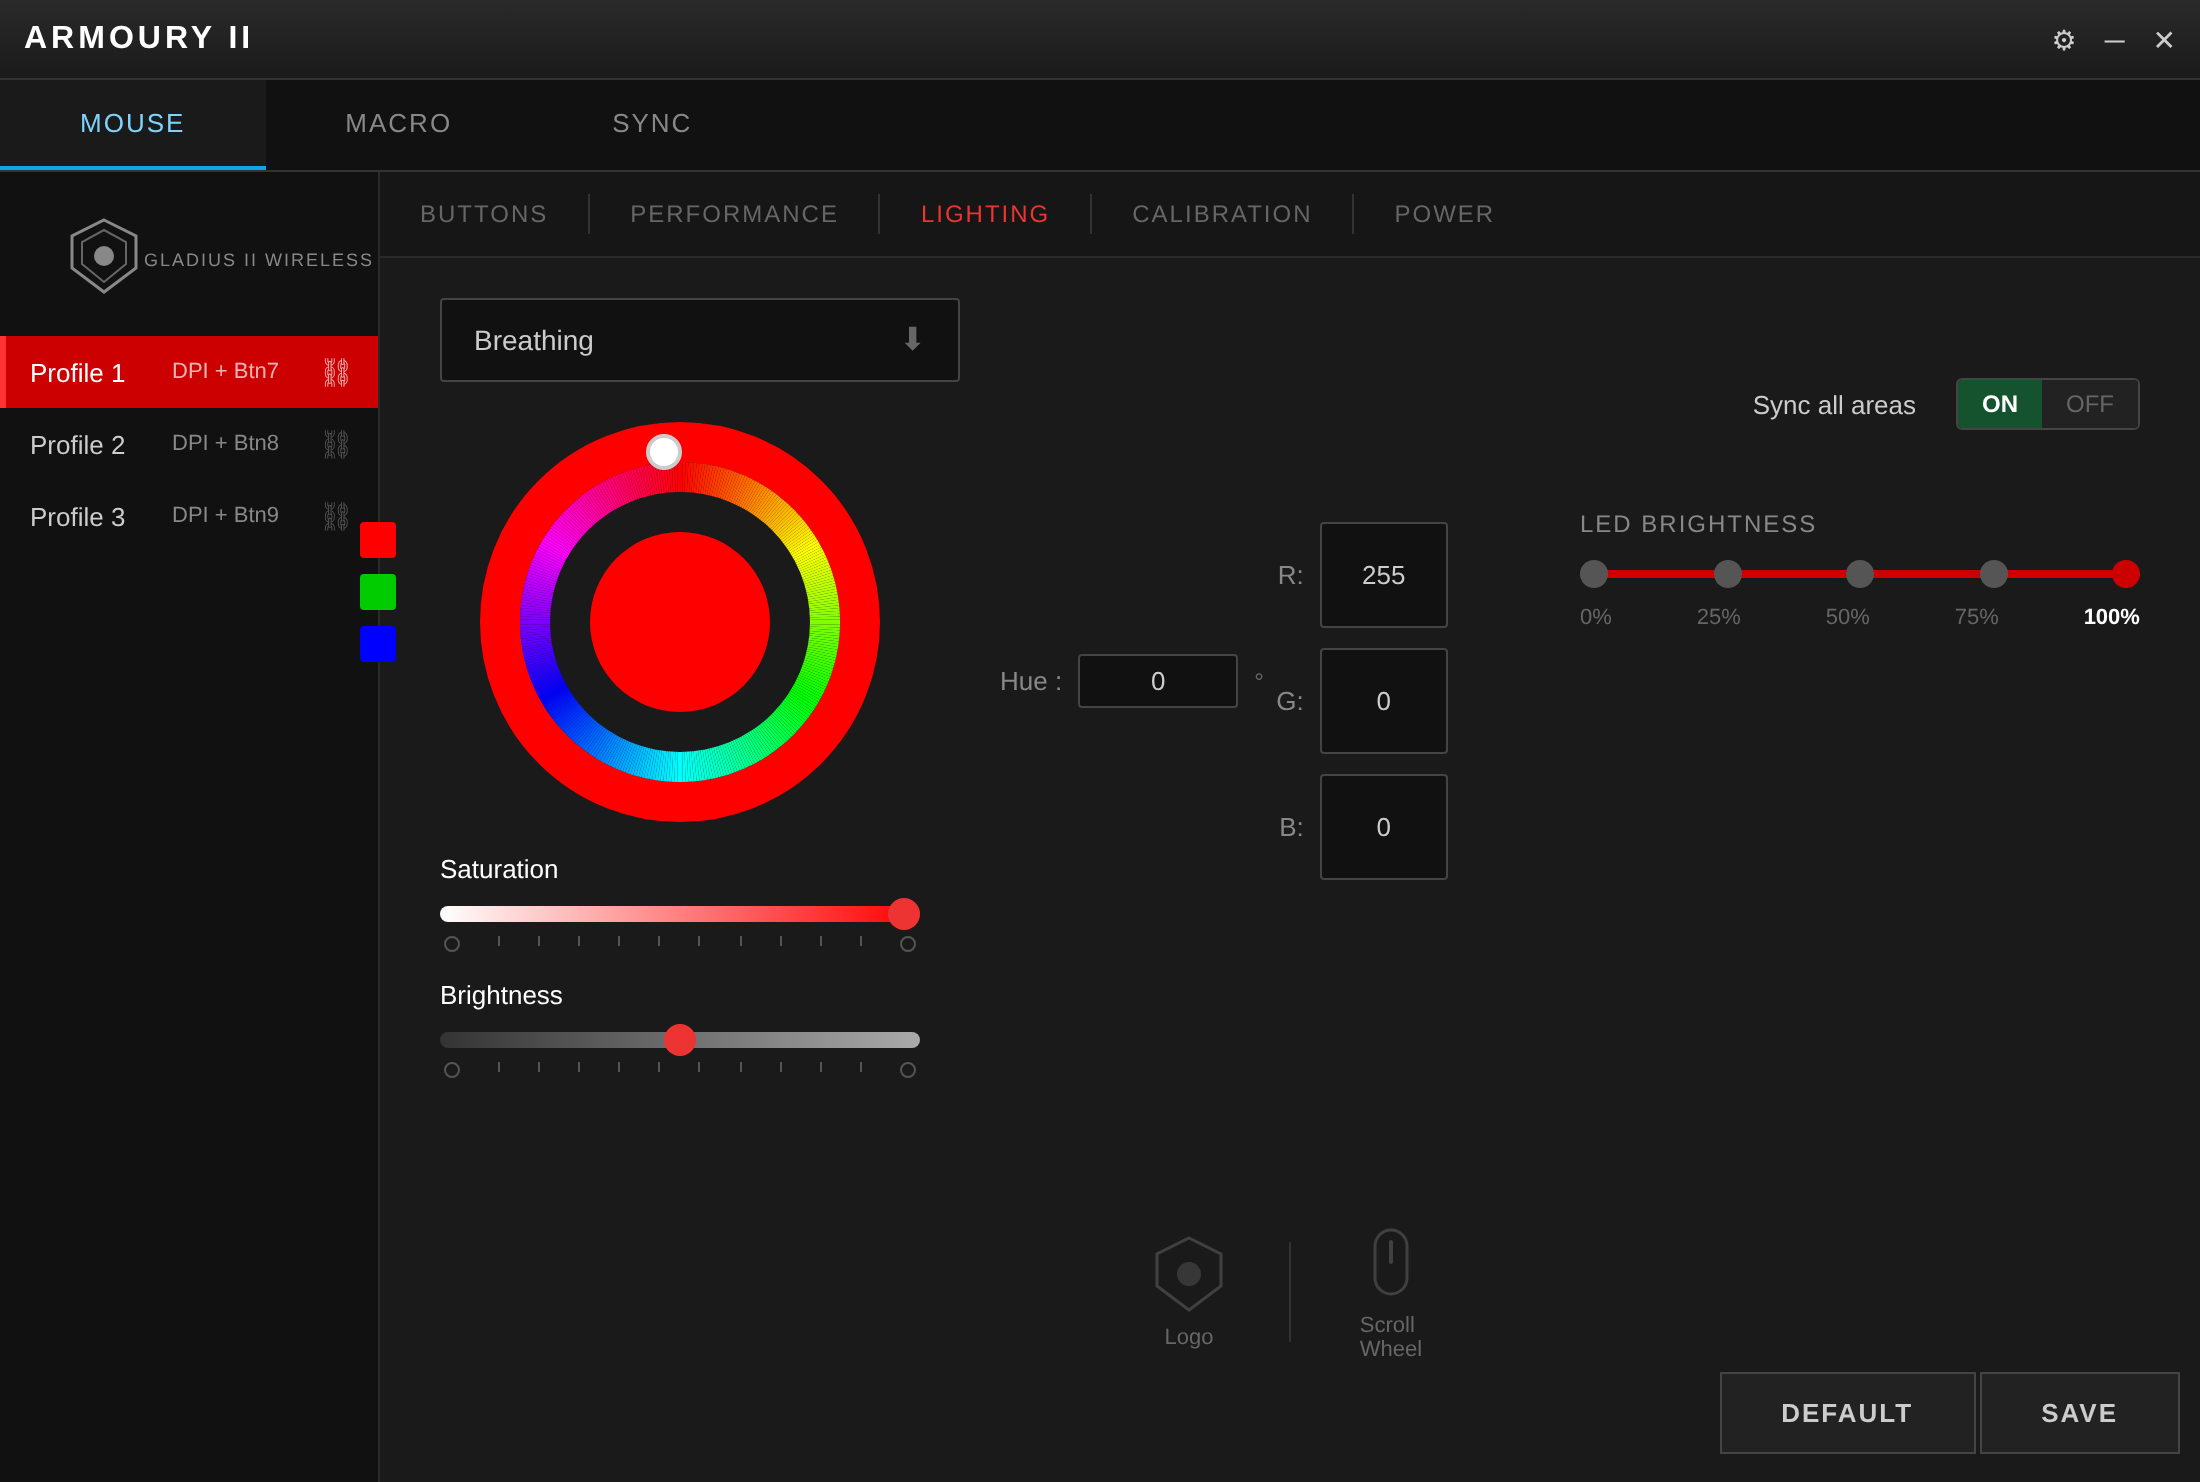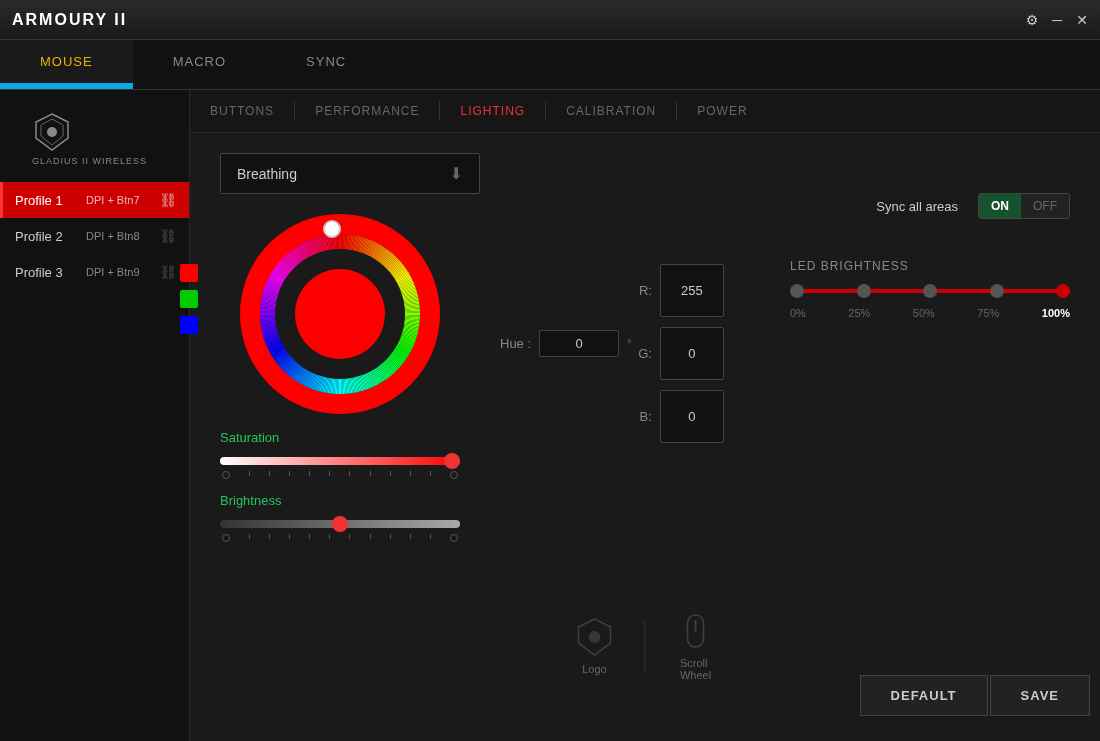--- a/index.html
+++ b/index.html
@@ -63,43 +63,43 @@
     .top-tab {
       padding: 14px 40px;
       font-size: 13px;
       letter-spacing: 1px;
       color: #888;
       cursor: pointer;
       border-bottom: 2px solid transparent;
       text-align: center;
     }
     .top-tab.active {
-      color: #eab308;
-      border-bottom: 6px solid #0ea5e9;
+      color: #7dd3fc;
+      border-bottom: 2px solid #0ea5e9;
       background: #1a1a1a;
     }
 
     
     .content-area {
       display: flex;
       flex: 1;
     }
 
     
     .sidebar {
       width: 190px;
       background: #111;
       border-right: 1px solid #2a2a2a;
       padding-top: 10px;
       flex-shrink: 0;
     }
     .sidebar-logo {
       display: flex;
-      flex-direction: column;
-      align-items: flex-start;
+      flex-direction: row;
+      align-items: center;
       padding: 12px 0 16px;
       margin-left: 32px;
     }
     .sidebar-logo-icon {
       width: 40px;
       height: 40px;
       margin-bottom: 4px;
     }
     .sidebar-logo-text {
       font-size: 9px;
@@ -254,21 +254,21 @@
       pointer-events: none;
     }
 
     
     .sliders-area {
       margin-top: 16px;
       width: 240px;
     }
     .slider-label {
       font-size: 13px;
-      color: #22c55e;
+      color: #ffffff;
       margin-bottom: 6px;
     }
     .slider-track {
       width: 100%;
       height: 8px;
       border-radius: 4px;
       -webkit-appearance: none;
       appearance: none;
       outline: none;
       cursor: pointer;
@@ -485,21 +485,21 @@
     }
     .bottom-divider {
       width: 1px;
       height: 50px;
       background: #333;
     }
 
     
     .footer {
       position: absolute;
-      bottom: 15px;
+      bottom: 4px;
       right: 0;
       display: flex;
       gap: 2px;
       padding: 10px;
     }
     .footer-btn {
       padding: 12px 30px;
       font-size: 13px;
       font-weight: bold;
       letter-spacing: 1px;

